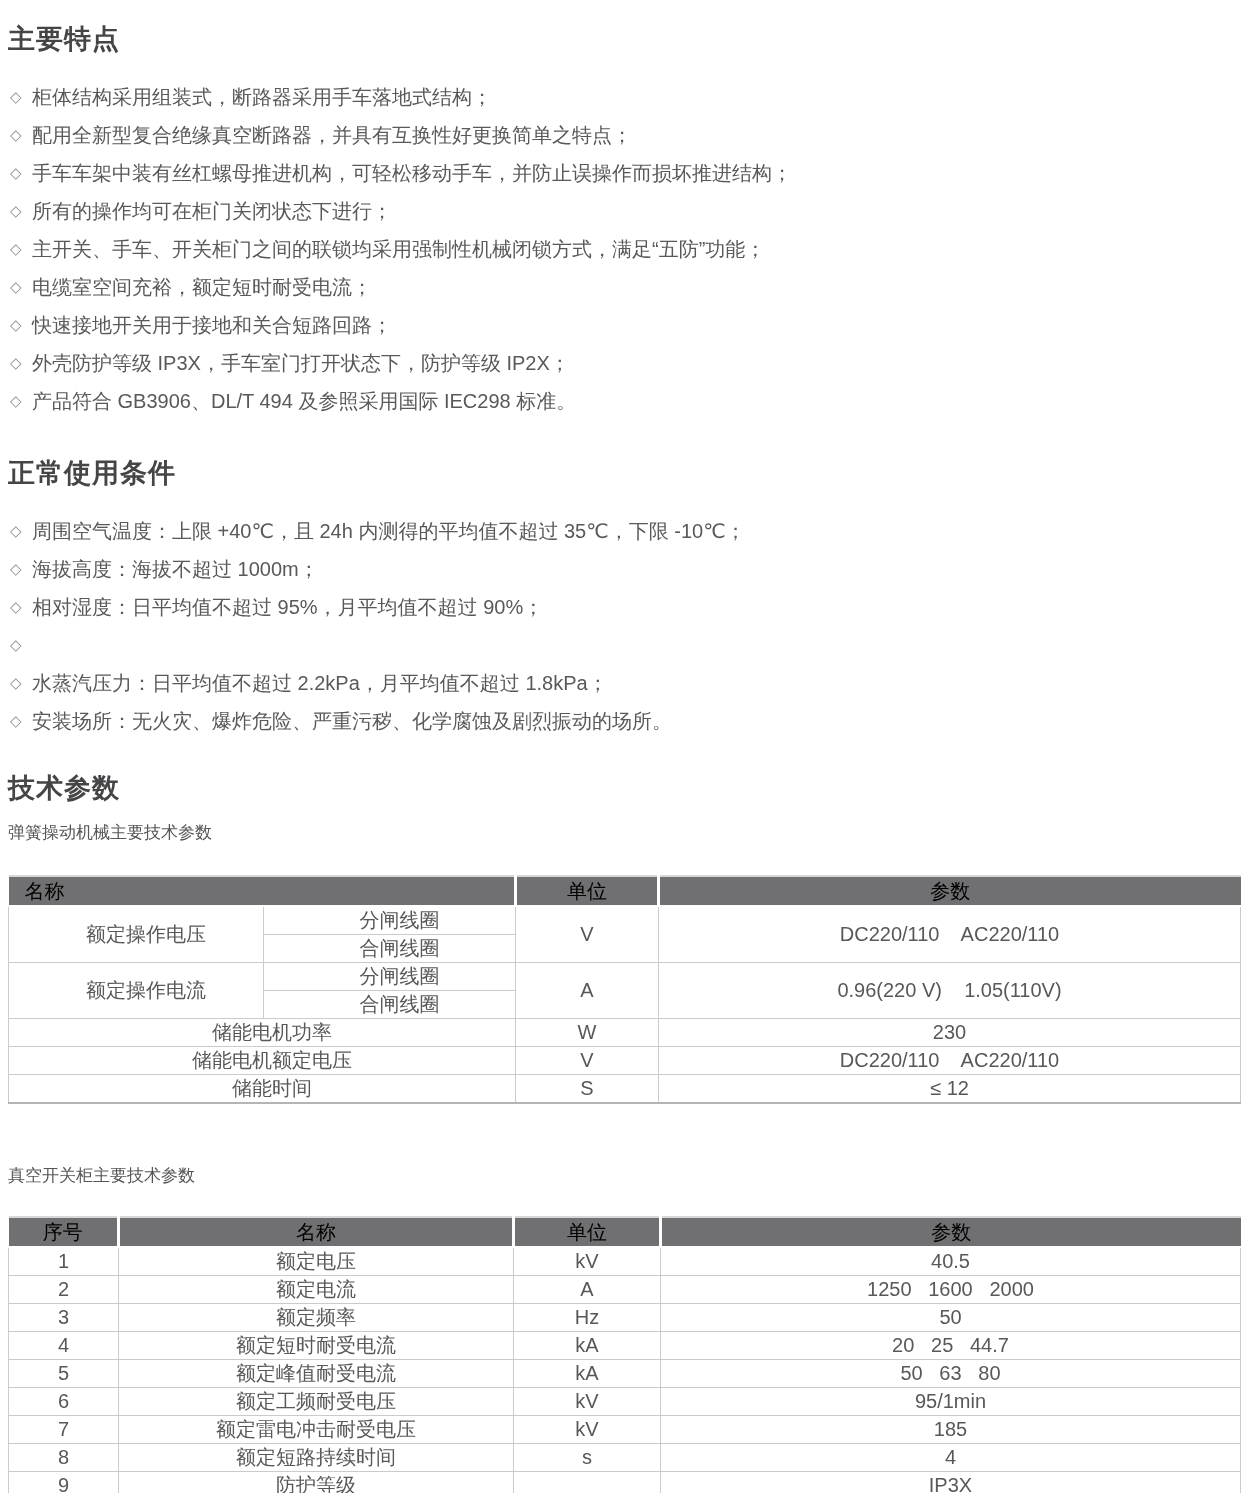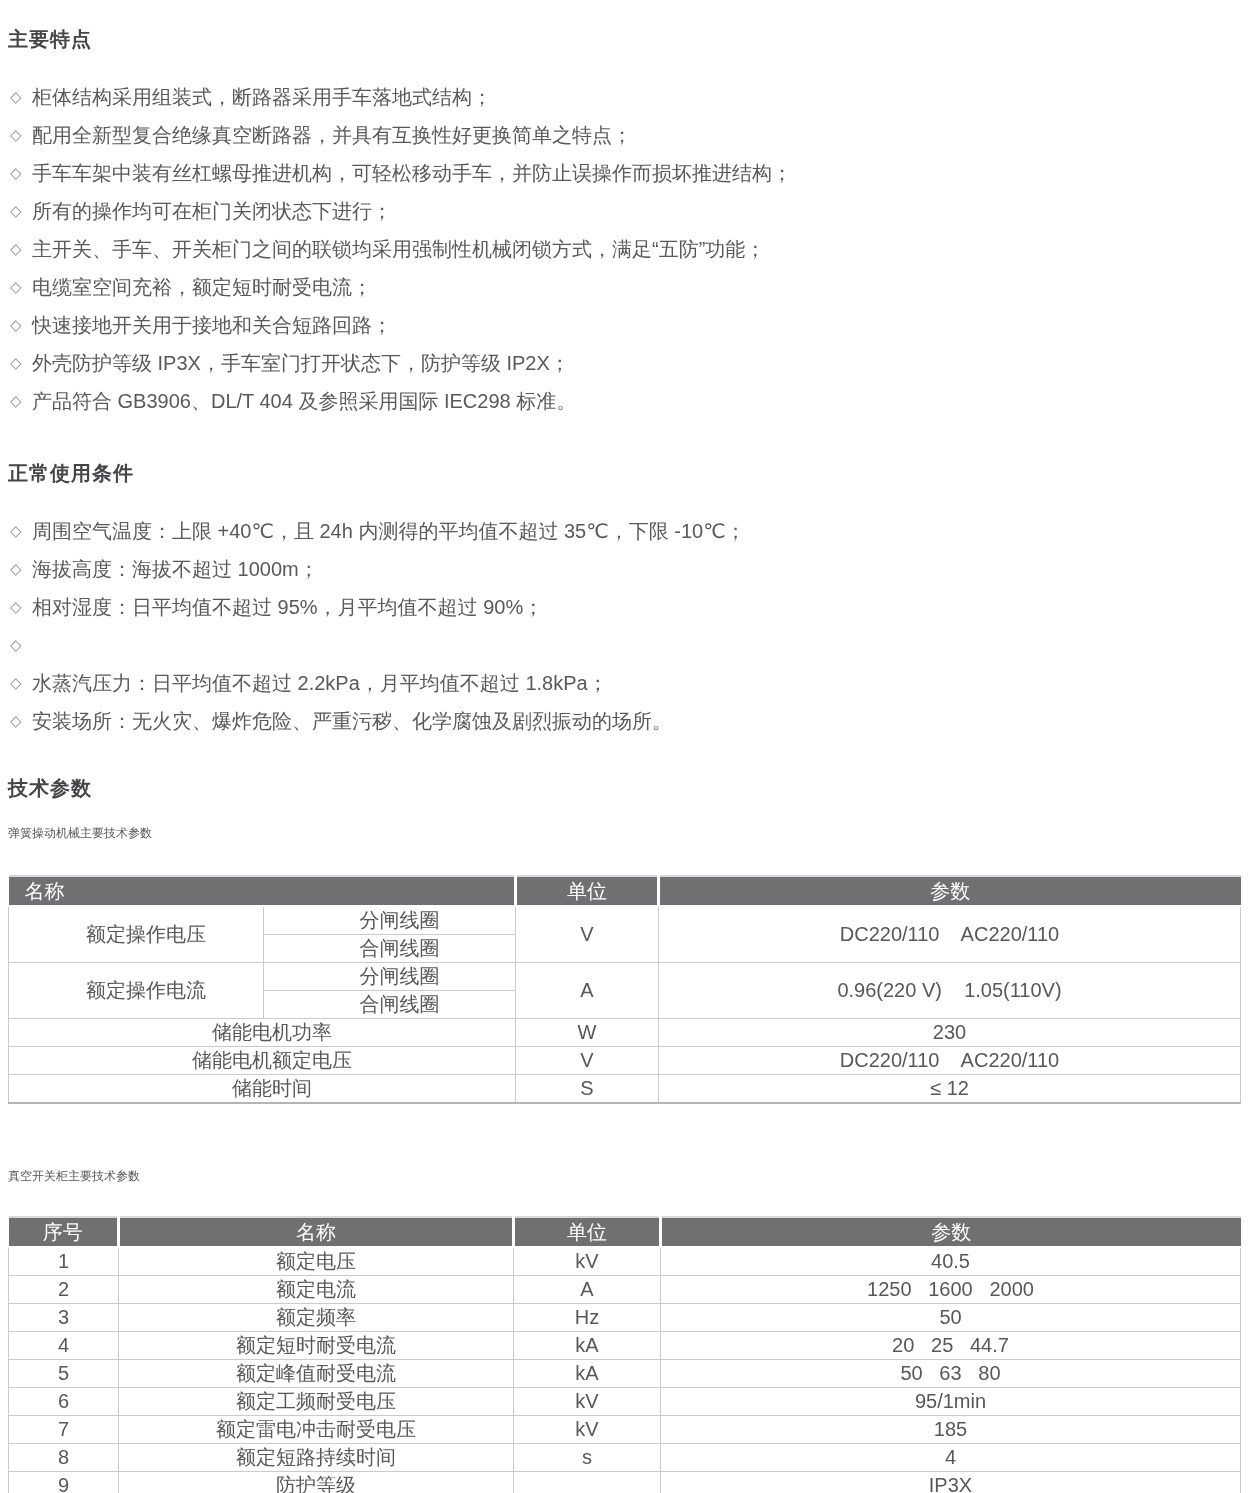--- a/index.html
+++ b/index.html
@@ -6,21 +6,21 @@
   html, body { width: 1250px; background: #ffffff; }
   body {
     height: 1493px;
     font-family: "Liberation Sans", "DejaVu Sans", sans-serif;
     color: #58585a;
     overflow: hidden;
   }
   .page { padding: 22px 10px 0 8px; }
 
   h1.sec-title {
-    font-size: 20px;
+    font-size: 27px;
     line-height: 34px;
     font-weight: bold;
     color: #454547;
     letter-spacing: 1px;
   }
   .sec-features h1 { margin-top: 0; }
   .sec-conditions h1 { margin-top: 36px; }
   .sec-tech h1 { margin-top: 31px; }
 
   ul.bullet-list { list-style: none; margin-top: 22px; }
@@ -35,41 +35,41 @@
   .bullet-icon {
     font-size: 15px;
     color: #8f8f92;
     width: 24px;
     flex: 0 0 24px;
     text-align: left;
     padding-left: 2px;
   }
 
   .table-caption {
-    font-size: 12px;
+    font-size: 17px;
     line-height: 24px;
     color: #565658;
   }
   .caption-1 { margin-top: 16px; }
   .caption-2 { margin-top: 60px; }
 
   table.data-table {
     border-collapse: collapse;
     table-layout: fixed;
     width: 1232px;
     border-top: 2px solid #d8d8d8;
     font-size: 20px;
     color: #58585a;
   }
   table.t1 { margin-top: 30px; }
   table.t2 { margin-top: 28px; padding-left: 28px; }
 
   table.data-table th {
     background: #707072;
-    color: #ffffff;
+    color: #000000;
     font-weight: normal;
     font-size: 20px;
     height: 30px;
     border-left: 3px solid #ffffff;
     border-bottom: 2px solid #ffffff;
     text-align: center;
   }
   table.data-table th:first-child { border-left: none; }
   table.data-table th.al { text-align: left; padding-left: 16px; }
 
@@ -97,21 +97,21 @@
     <h1 class="sec-title">主要特点</h1>
     <ul class="bullet-list">
       <li><span class="bullet-icon">◇</span><span>柜体结构采用组装式，断路器采用手车落地式结构；</span></li>
       <li><span class="bullet-icon">◇</span><span>配用全新型复合绝缘真空断路器，并具有互换性好更换简单之特点；</span></li>
       <li><span class="bullet-icon">◇</span><span>手车车架中装有丝杠螺母推进机构，可轻松移动手车，并防止误操作而损坏推进结构；</span></li>
       <li><span class="bullet-icon">◇</span><span>所有的操作均可在柜门关闭状态下进行；</span></li>
       <li><span class="bullet-icon">◇</span><span>主开关、手车、开关柜门之间的联锁均采用强制性机械闭锁方式，满足“五防”功能；</span></li>
       <li><span class="bullet-icon">◇</span><span>电缆室空间充裕，额定短时耐受电流；</span></li>
       <li><span class="bullet-icon">◇</span><span>快速接地开关用于接地和关合短路回路；</span></li>
       <li><span class="bullet-icon">◇</span><span>外壳防护等级 IP3X，手车室门打开状态下，防护等级 IP2X；</span></li>
-      <li><span class="bullet-icon">◇</span><span>产品符合 GB3906、DL/T 404 及参照采用国际 IEC298 标准。</span></li>
+      <li><span class="bullet-icon">◇</span><span>产品符合 GB3906、DL/T 494 及参照采用国际 IEC298 标准。</span></li>
     </ul>
   </section>
 
   <section class="sec-conditions">
     <h1 class="sec-title">正常使用条件</h1>
     <ul class="bullet-list">
       <li><span class="bullet-icon">◇</span><span>周围空气温度：上限 +40℃，且 24h 内测得的平均值不超过 35℃，下限 -10℃；</span></li>
       <li><span class="bullet-icon">◇</span><span>海拔高度：海拔不超过 1000m；</span></li>
       <li><span class="bullet-icon">◇</span><span>相对湿度：日平均值不超过 95%，月平均值不超过 90%；</span></li>
       <li><span class="bullet-icon">◇</span></li>

